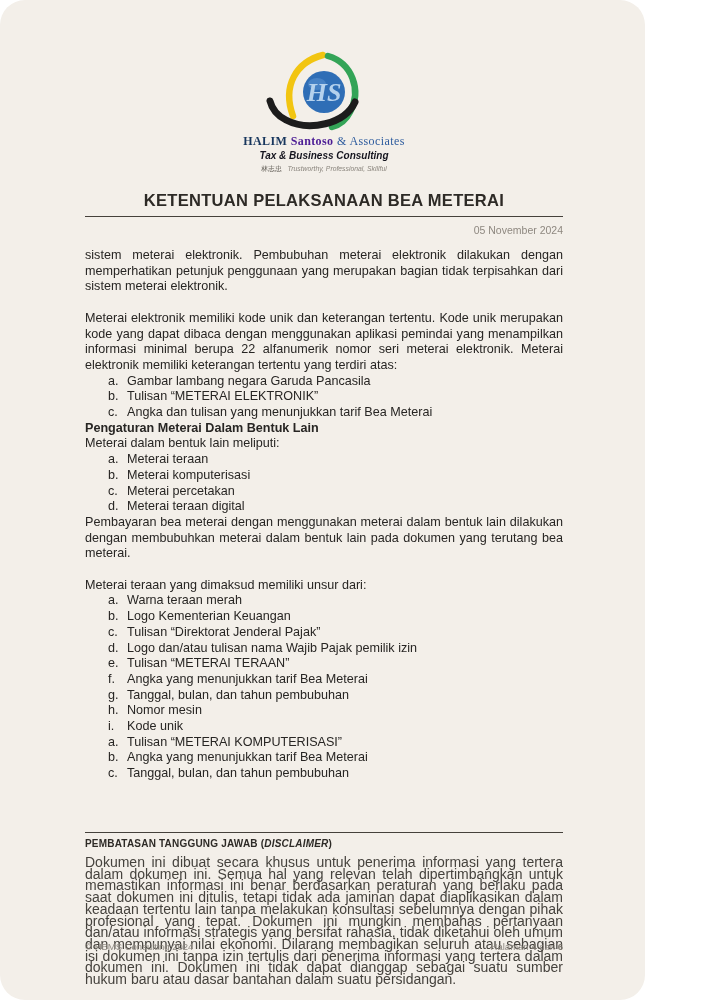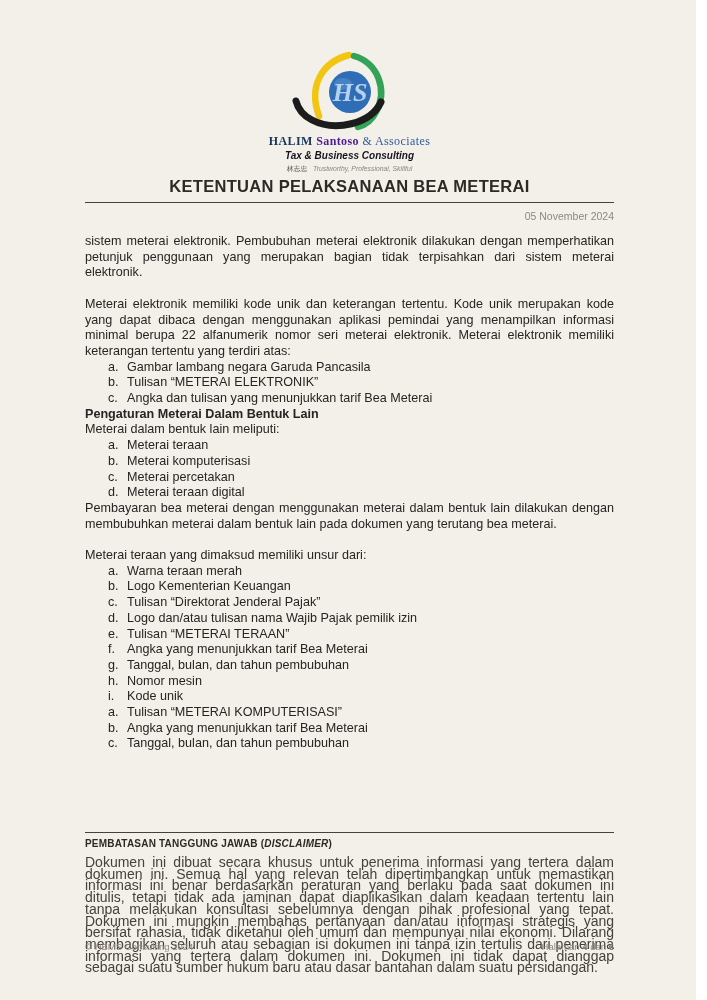--- a/index.html
+++ b/index.html
@@ -1,39 +1,40 @@
 <!DOCTYPE html>
 <html><head>
 <meta charset="utf-8">
 <style>
   html,body{margin:0;padding:0;}
   .page{
     position:relative;
-    width:696px;height:1000px;
+    width:645px;height:1000px;
     background:#f3efe9;
     font-family:"Liberation Sans",sans-serif;
     color:#272523;
     overflow:hidden;
     box-sizing:border-box;
+    border-radius:25px;
   }
   .content{padding:0 82px 0 85px;}
   
   .logo-block{padding-top:50px;text-align:center;}
   .logo-graphic{display:block;margin:0 auto;}
   .logo-name{font-family:"Liberation Serif",serif;font-size:12px;letter-spacing:.4px;margin-top:2px;}
   .logo-name .n1{color:#17365d;font-weight:bold;}
   .logo-name .n2{color:#4c1d95;font-weight:bold;}
   .logo-name .n3{color:#2e5c9e;}
   .logo-tagline{font-size:10px;font-weight:bold;font-style:italic;color:#14141e;margin-top:1px;}
   .logo-subline{font-size:6.8px;color:#8a857d;margin-top:3px;}
   .logo-subline .cn{color:#5a564f;font-style:normal;margin-right:4px;}
   .logo-subline .en{font-style:italic;}
   
   .doc-title{
-    margin-top:3px;
+    margin-top:17px;
     text-align:center;
     font-size:16.5px;font-weight:bold;letter-spacing:.3px;
     color:#2d2a26;
     border-bottom:1.5px solid #45413b;
     padding-bottom:6px;
   }
   .doc-date{margin-top:7px;text-align:right;font-size:10.5px;color:#8e8880;}
   
   .body-text{margin-top:12px;font-size:12.6px;line-height:15.7px;}
   .para{margin:0;text-align:justify;}

